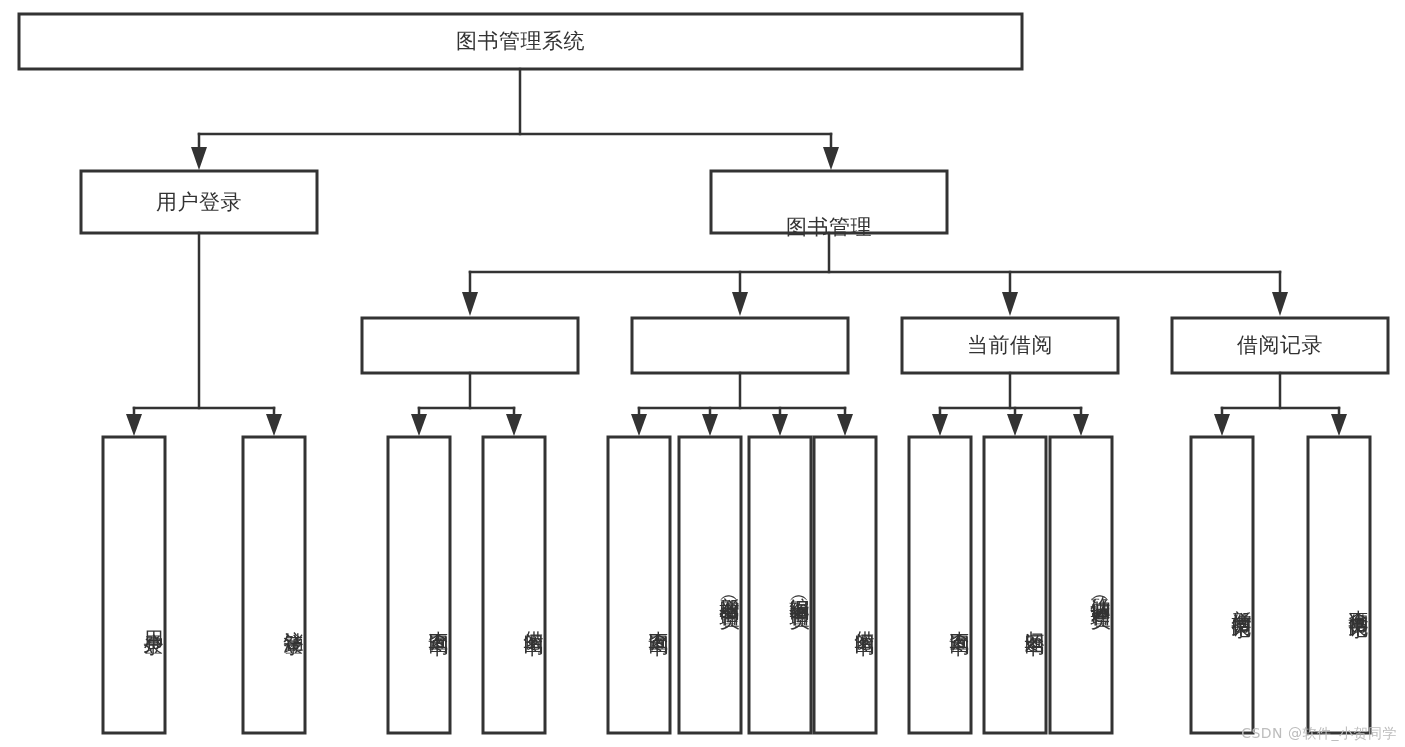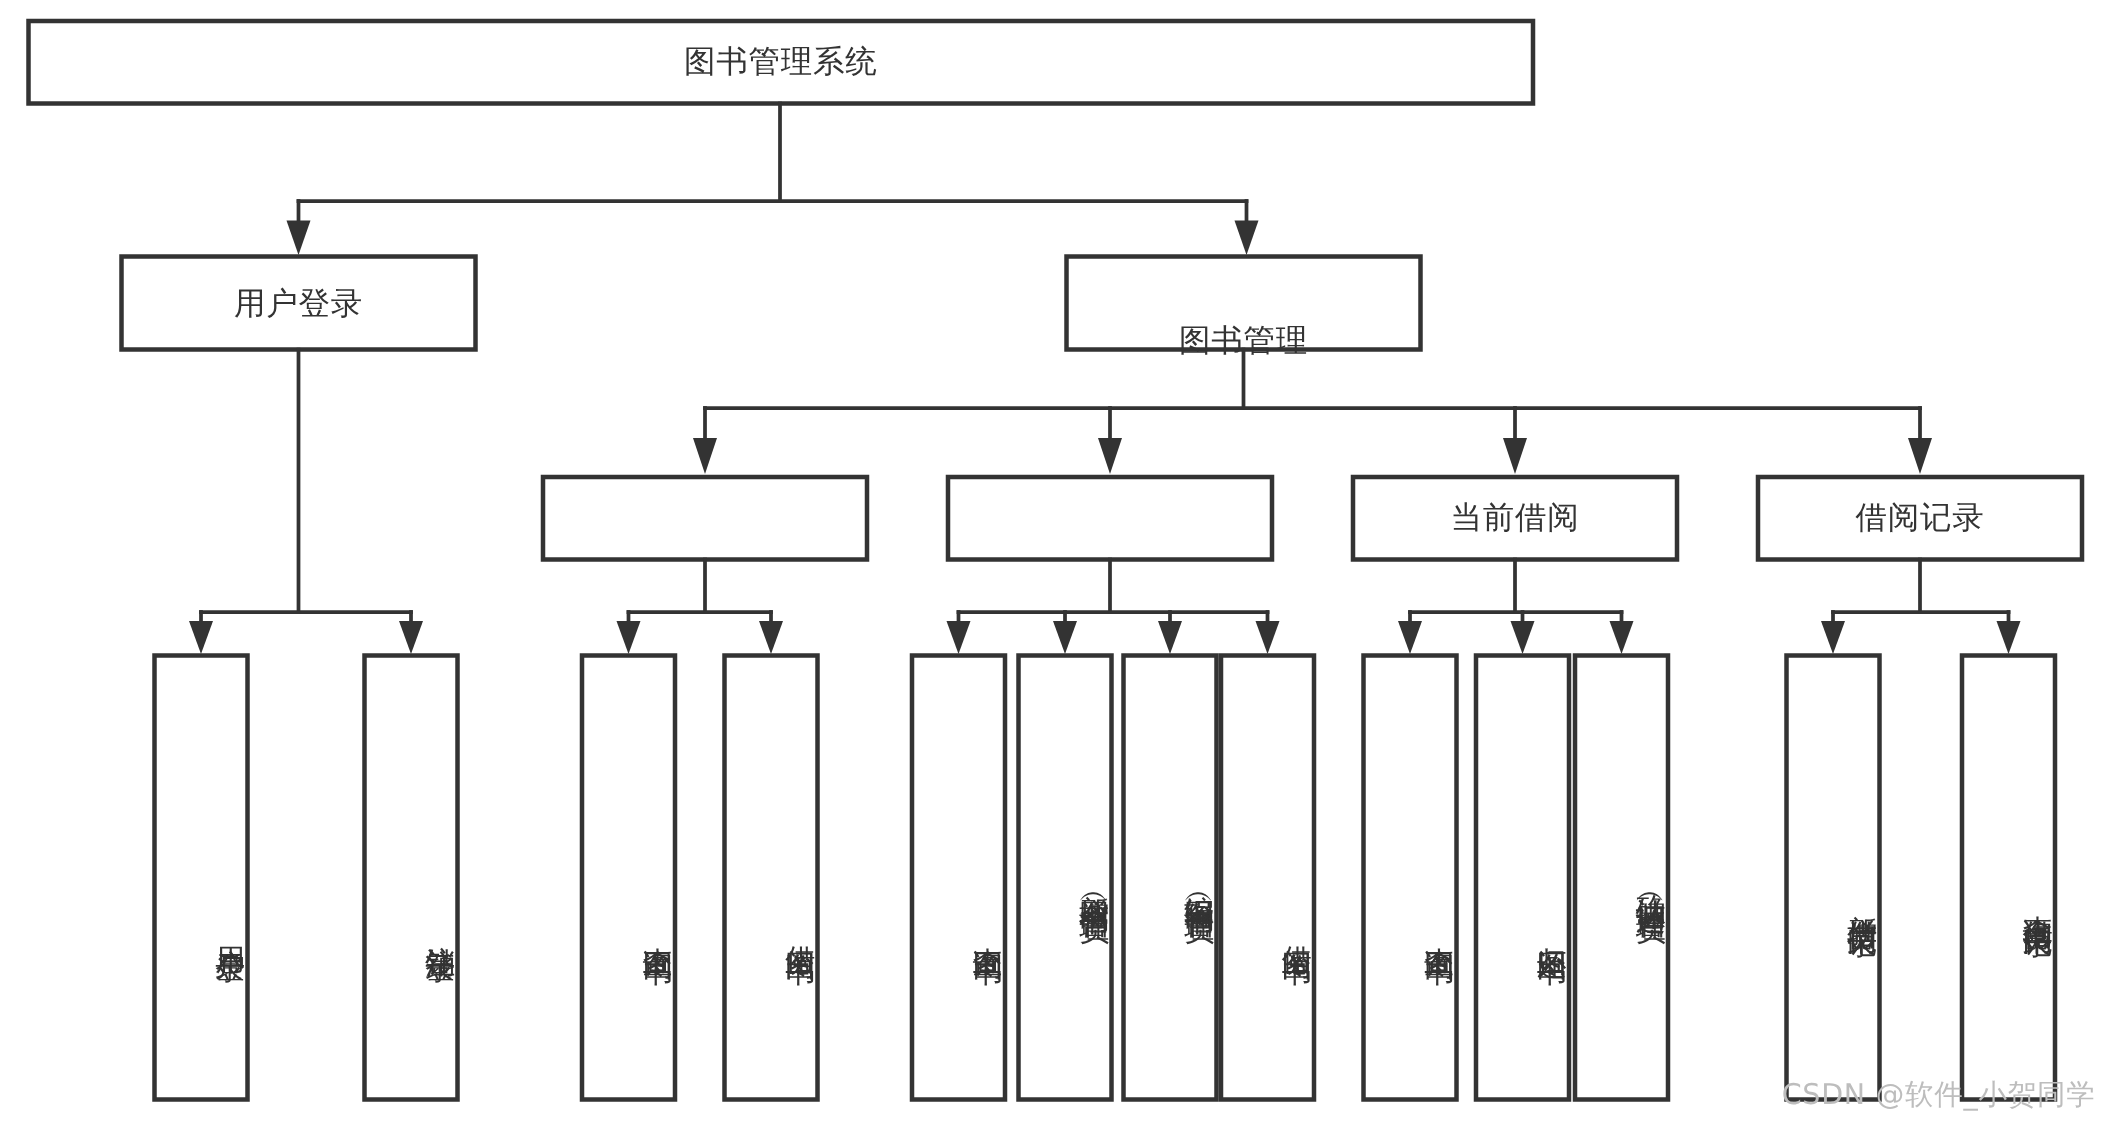--- a/index.html
+++ b/index.html
@@ -58,21 +58,21 @@
     align-items: flex-start;
     padding-top: 8px;
     box-sizing: border-box;
     letter-spacing: 2px;
     font-size: 20px;
   }
   .watermark {
     position: absolute;
     right: 8px;
     bottom: 4px;
-    font-size: 19px;
+    font-size: 14px;
     color: #bdbdbd;
     font-family: "DejaVu Sans", "Liberation Sans", sans-serif;
     letter-spacing: 0.5px;
     white-space: nowrap;
   }
 </style>
 </head>
 <body>
 
 <div id="diagram-root">

